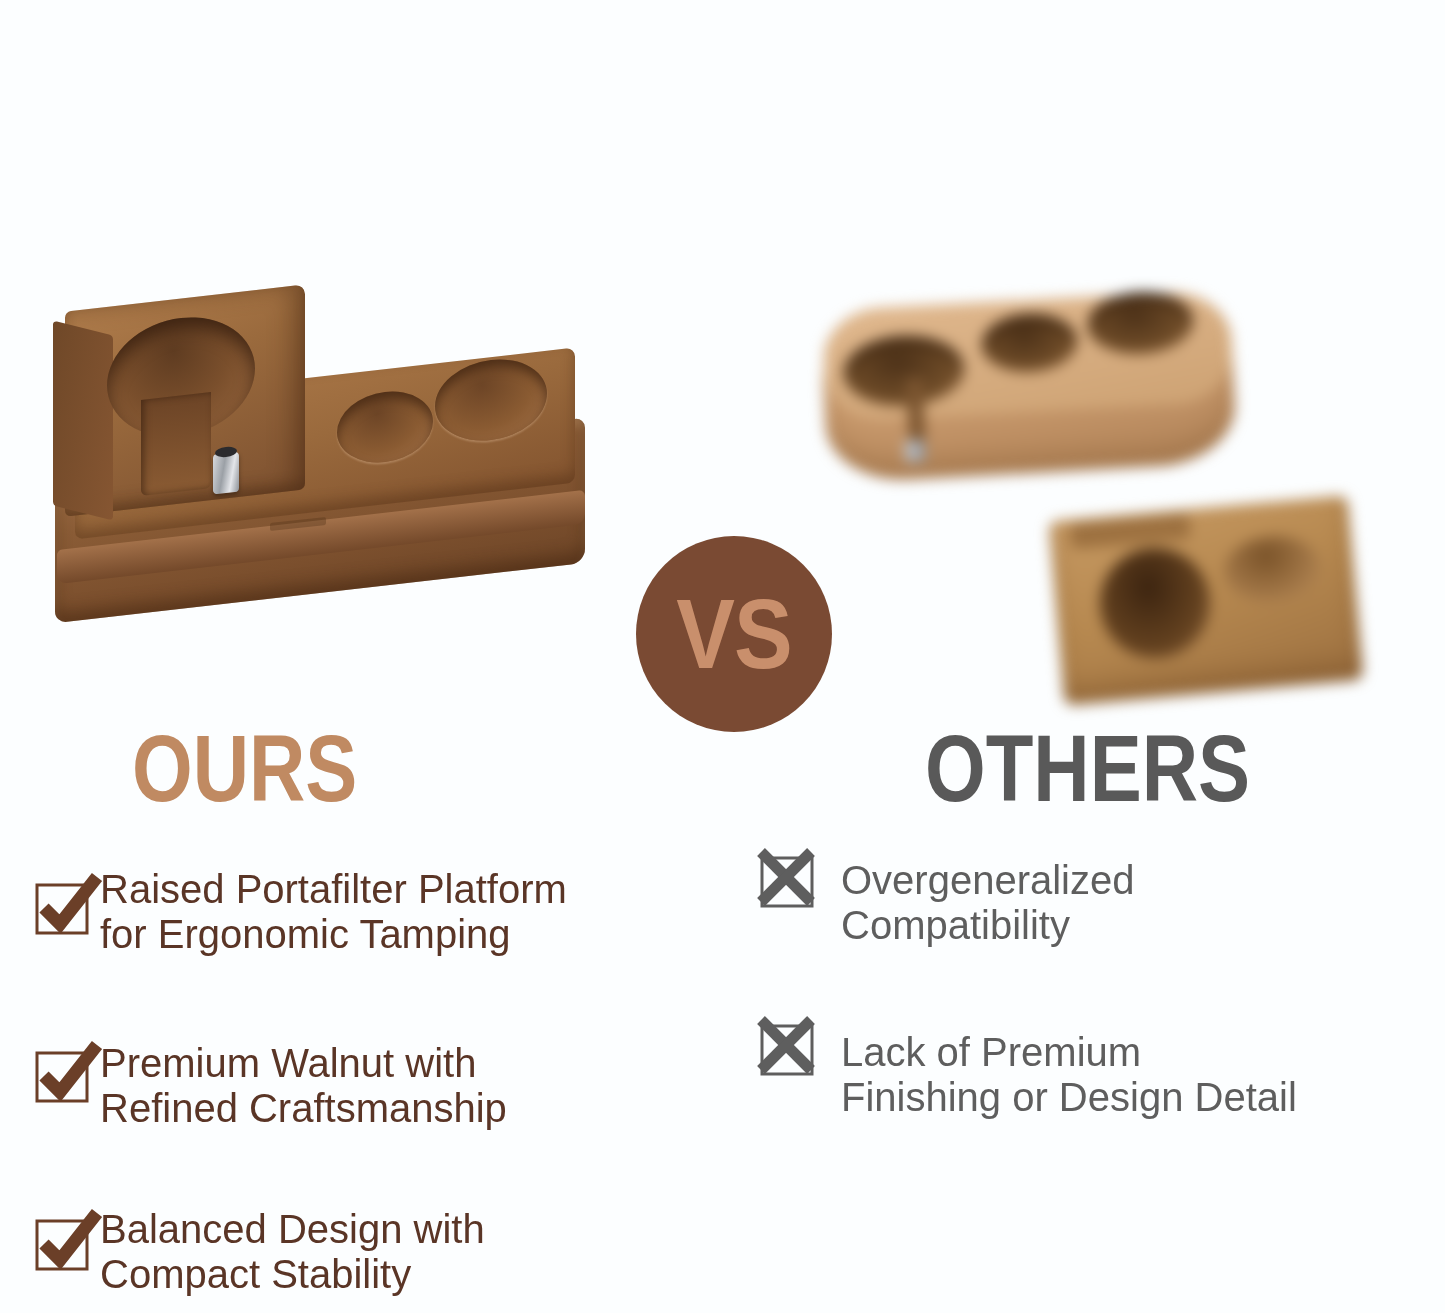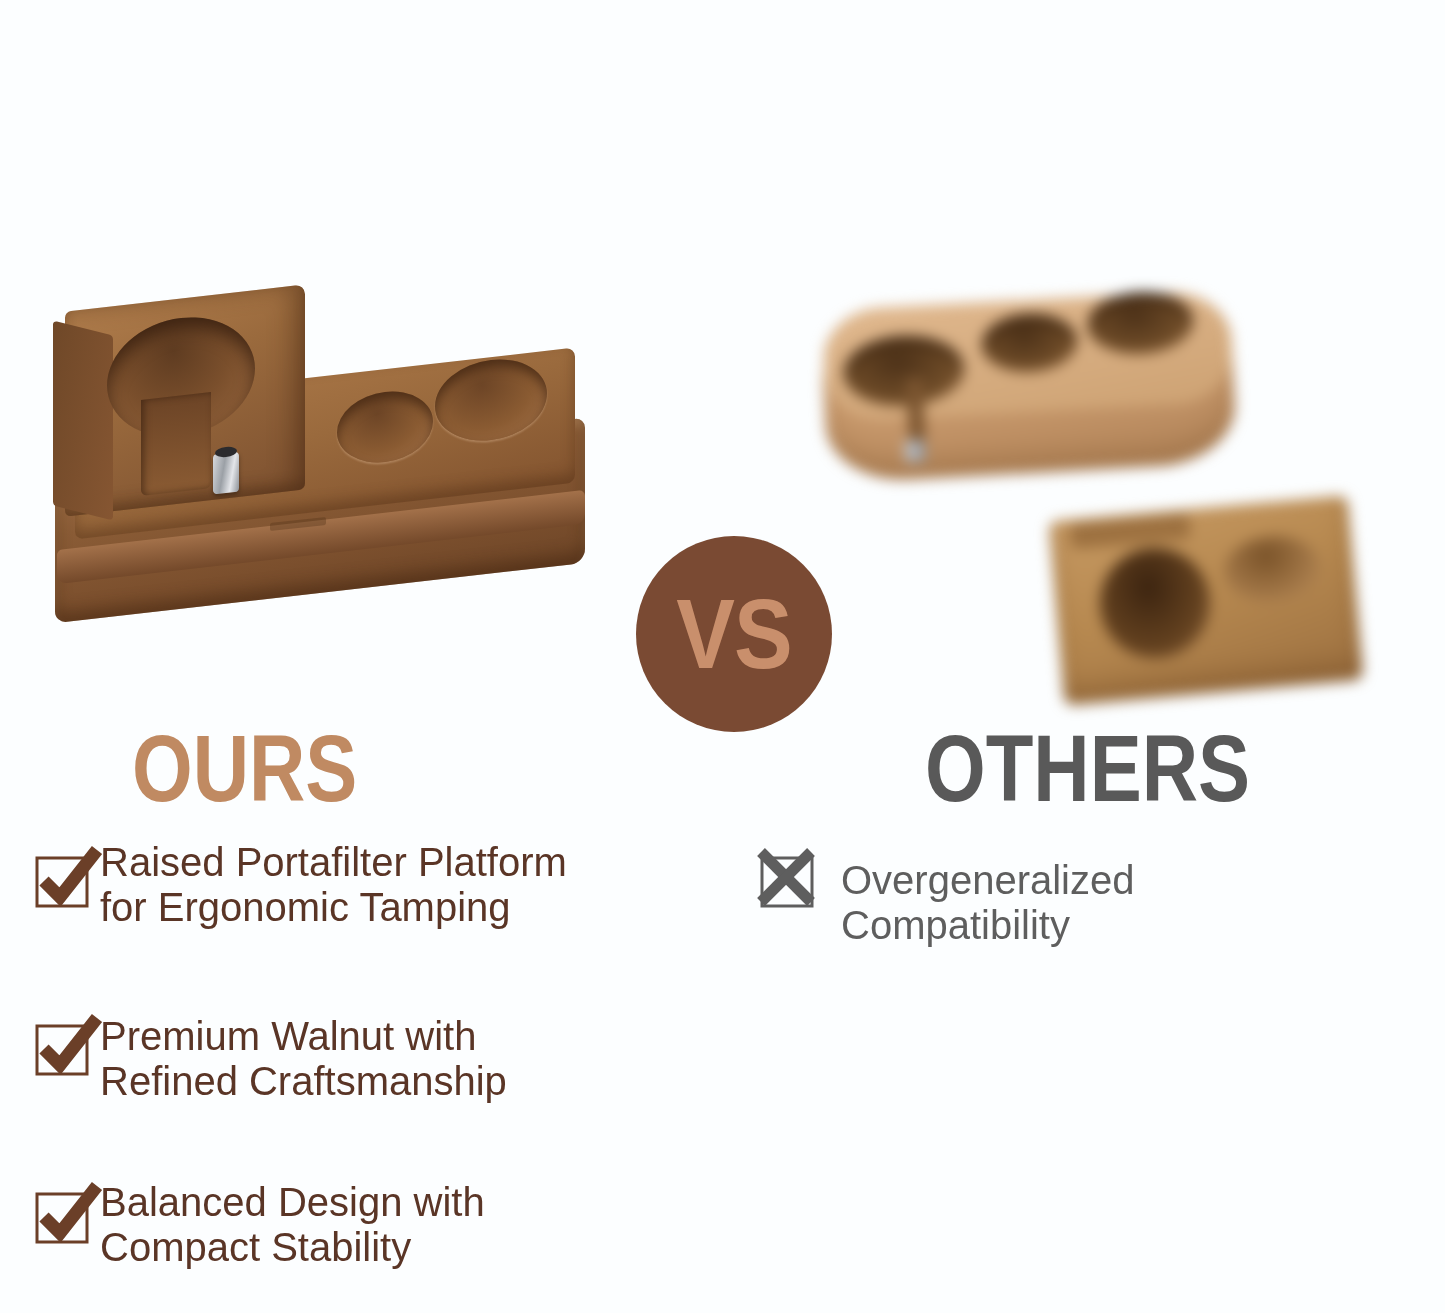--- a/index.html
+++ b/index.html
@@ -319,21 +319,21 @@
     left: 0;
     width: 700px;
   }
   .feature-row {
     position: relative;
     display: flex;
     align-items: flex-start;
     margin-bottom: 50px;
     height: 118px;
   }
-  #col-ours .feature-row { padding-left: 24px; }
+  #col-ours .feature-row { padding-left: 24px; margin-top: 27px; }
   #col-others .feature-row { padding-left: 14px; }
 
   .mark-icon {
     position: relative;
     flex: 0 0 auto;
     width: 62px;
     height: 62px;
     margin-top: 8px;
   }
   .mark-icon svg { display: block; overflow: visible; }
@@ -458,18 +458,29 @@
             <svg width="62" height="62" viewBox="0 0 62 62">
               <rect x="3" y="10" width="50" height="48" fill="none" stroke="#5E5E5E" stroke-width="3"></rect>
               <path d="M2 4 L52 54" fill="none" stroke="#5E5E5E" stroke-width="11" stroke-linecap="butt"></path>
               <path d="M52 4 L2 54" fill="none" stroke="#5E5E5E" stroke-width="11" stroke-linecap="butt"></path>
             </svg>
           </span>
           <span class="feature-text">Overgeneralized
 Compatibility</span>
         </div>
 
+        <div class="feature-row">
+          <span class="mark-icon">
+            <svg width="62" height="62" viewBox="0 0 62 62">
+              <rect x="3" y="10" width="50" height="48" fill="none" stroke="#5E5E5E" stroke-width="3"></rect>
+              <path d="M2 4 L52 54" fill="none" stroke="#5E5E5E" stroke-width="11" stroke-linecap="butt"></path>
+              <path d="M52 4 L2 54" fill="none" stroke="#5E5E5E" stroke-width="11" stroke-linecap="butt"></path>
+            </svg>
+          </span>
+          <span class="feature-text">Lack of Premium
+Finishing or Design Detail</span>
+        </div>
 
       </div>
     </div>
 
   </div>
 </div>
 
 </body></html>

